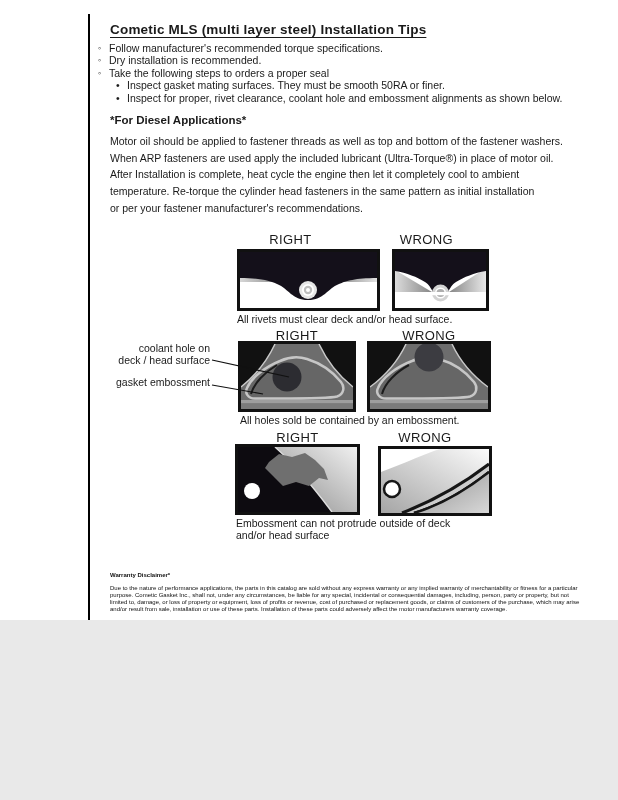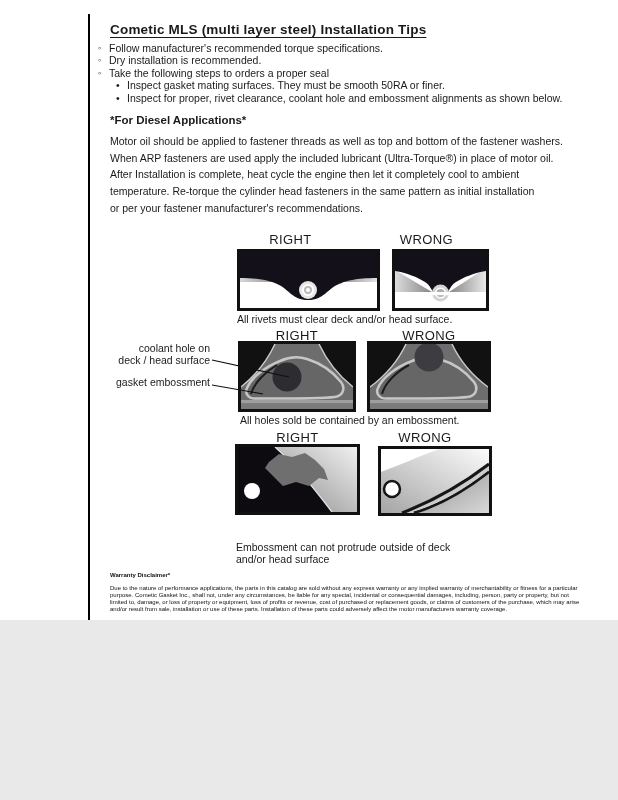--- a/index.html
+++ b/index.html
@@ -192,21 +192,21 @@
       <path d="M24,67 C55,55 85,38 111,18 L111,26 C88,44 60,60 36,67 Z" fill="#cccccc"></path>
       <path d="M24,67 C55,55 85,38 111,18" stroke="#161616" stroke-width="3" fill="none"></path>
       <path d="M36,67 C60,60 88,44 111,26" stroke="#161616" stroke-width="2.5" fill="none"></path>
       <path d="M36,67 C60,60 88,44 111,26 L111,67 Z" fill="url(#p3w2)"></path>
       <path d="M36,67 C60,60 88,44 111,26" stroke="#161616" stroke-width="2.5" fill="none"></path>
       <circle cx="14" cy="43" r="8" fill="#ffffff" stroke="#161616" stroke-width="2.5"></circle>
       <rect x="1.5" y="1.5" width="111" height="67" fill="none" stroke="#111" stroke-width="3"></rect>
     </svg>
   </div>
 
-  <div class="dg-caption preline" style="left:236px;top:517px;margin-top:24px;">Embossment can not protrude outside of deck
+  <div class="dg-caption preline" style="left:236px;top:517px;">Embossment can not protrude outside of deck
 and/or head surface</div>
 
   <div class="disc">
     <p class="dh">Warranty Disclaimer*</p>
     <p>Due to the nature of performance applications, the parts in this catalog are sold without any express warranty or any implied warranty of merchantability or fitness for a particular purpose.  Cometic Gasket Inc., shall not, under any circumstances, be liable for any special, incidental or consequential damages, including, person, party or property, but not limited to, damage, or loss of property or equipment, loss of profits or revenue, cost of purchased or replacement goods, or claims of customers of the purchase, which may arise and/or result from sale, installation or use of these parts.  Installation of these parts could adversely affect the motor manufacturers warranty coverage.</p>
     <p class="preline">VENUE-The agreed upon venue, in the event of dispute whatsoever between the parties, whether instituted by either party, including, but not limited to, contract terms, payment terms, delivery, type, defects, sufficiency of product, shall be the Court of Common Pleas, Lake County, Ohio or the Painesville Municipal Court, Lake County, Ohio, depending on the amount in controversy.
 This agreement shall be governed by and construed under the laws of the State of Ohio.</p>
     <p>All prices and terms are subject to change without notice.</p>
     <p>Terms COD- Secured with a completed dealer/jobber application on File, COD-Company check with a current credit card number on file.  Open accounts may be established by well rated firms.  A credit application is available upon request.  Open accounts are due payable Net 30 days from date of invoice.  No statement will be sent.  If an account becomes 60 or more days past due, it is subject to being placed on credit hold.  No orders will be shipped or new orders accepted until past due balance is paid.  If an account becomes 90 or more days past due, it is subject to being placed for collections.  All costs of collection are the responsibility of the customer, including attorney fees, court costs, and other expenses of litigation.</p>
     <p>Returns- Authorized (RGA) must be obtained in advance on all returns.  A packing slip or invoice number must accompany the merchandise.  No returns after 30 days from invoice date.  All returns are subject to a 25% restocking charge.  All custom designed and custom manufactured gaskets are non-returnable.</p>

